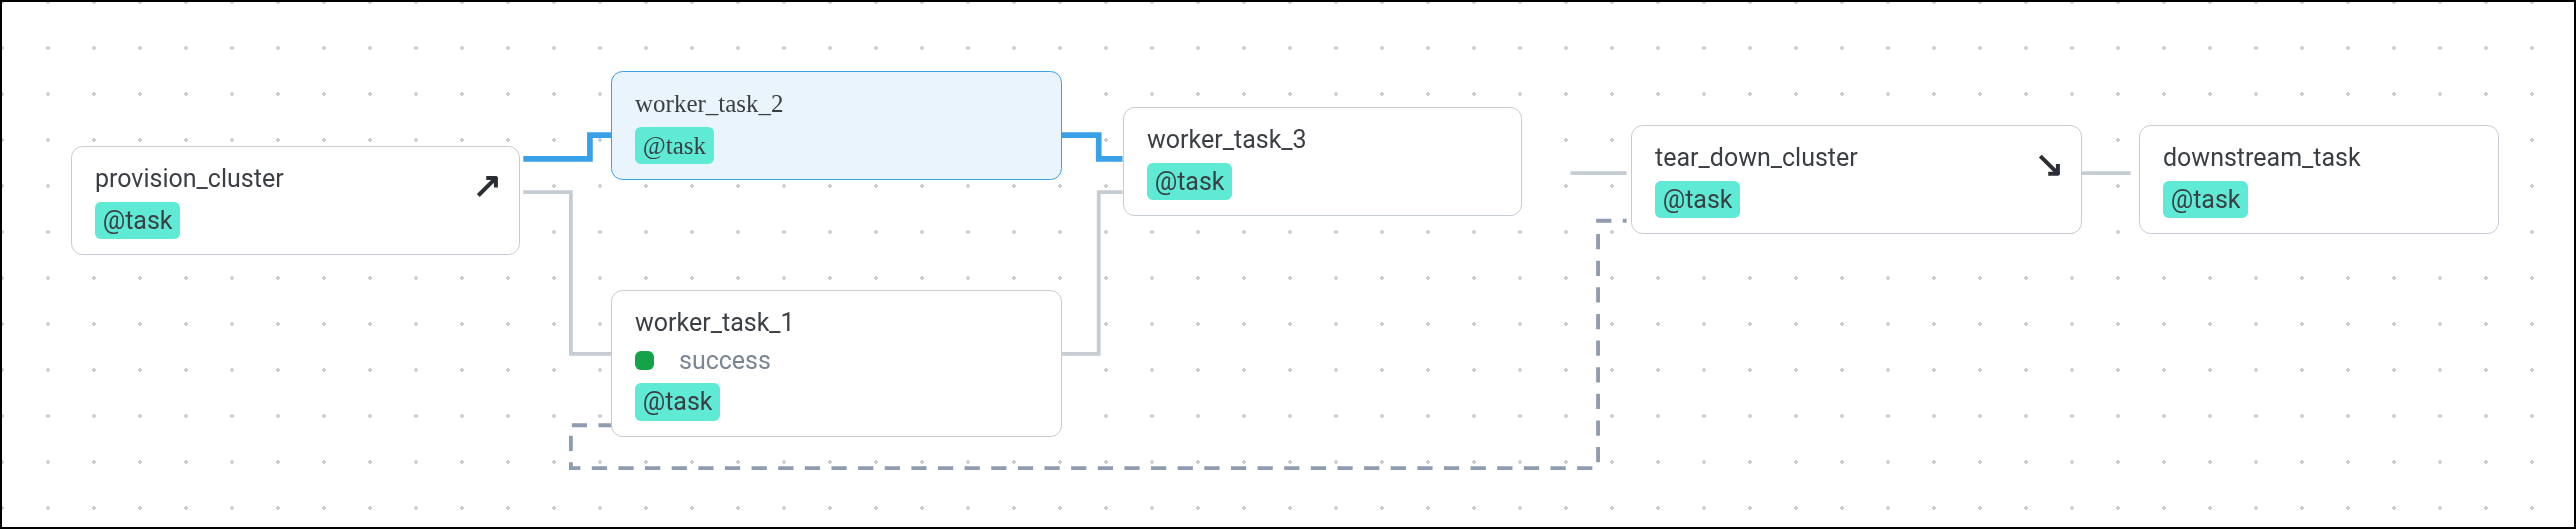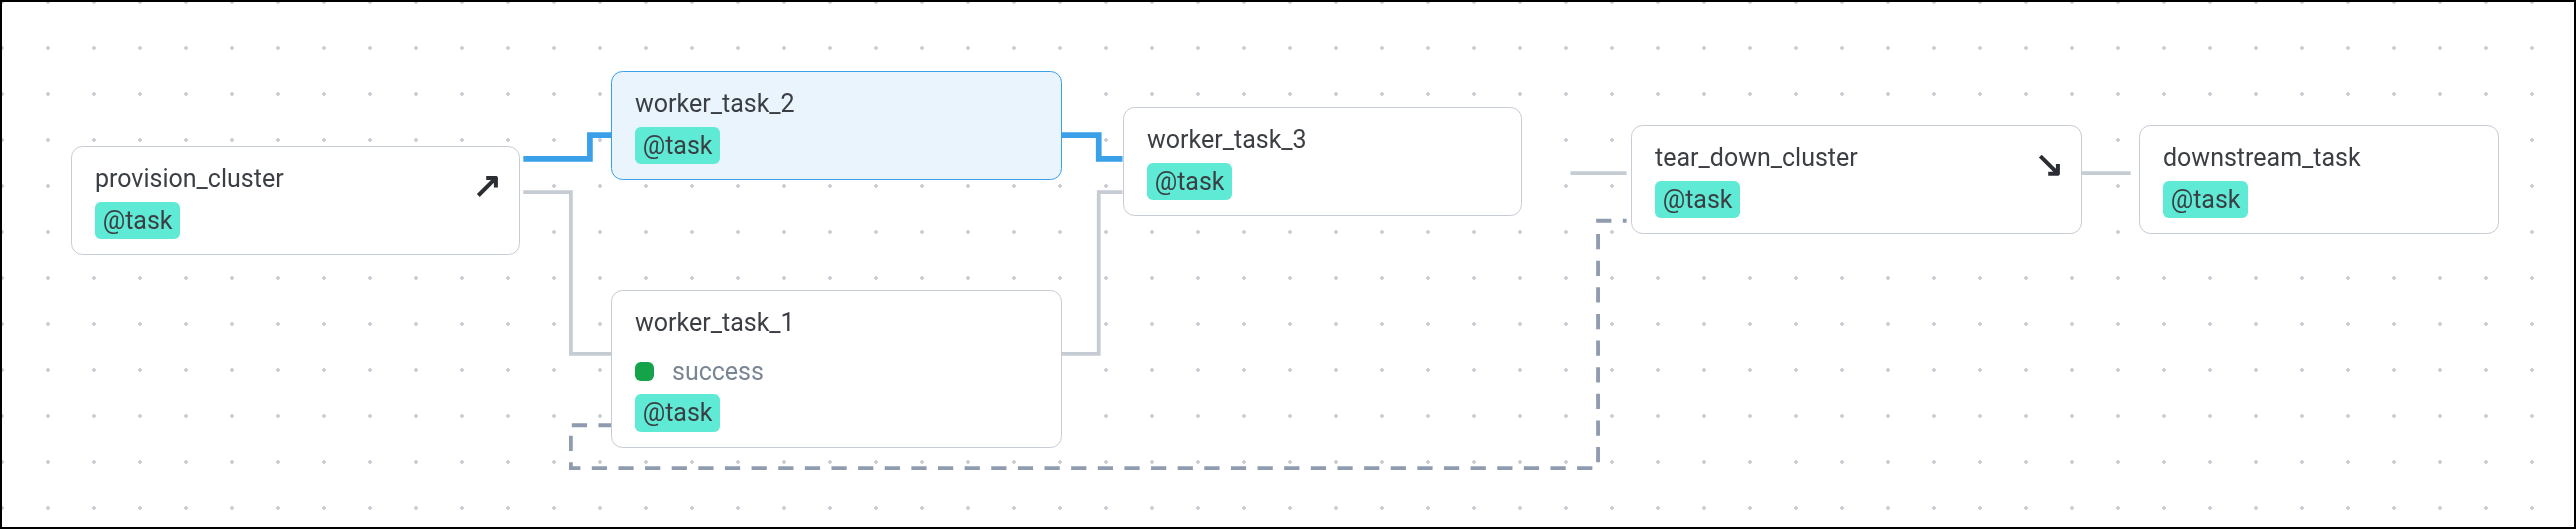--- a/index.html
+++ b/index.html
@@ -2,25 +2,25 @@
 <html><head>
 <meta charset="utf-8">
 <style>
   html,body{margin:0;padding:0;width:2576px;height:529px;font-family:-apple-system,BlinkMacSystemFont,"Segoe UI",Roboto,Helvetica,Arial,sans-serif;font-size:25px;color:#3b3f44;}
   .frame{box-sizing:border-box;width:2576px;height:529px;border:2.9px solid #000;position:relative;overflow:hidden;background:#fff;}
   .dotgrid{position:absolute;inset:0;background-image:radial-gradient(circle,#c9cfd6 1.9px,transparent 1.9px);background-size:46px 46px;background-position:23px 23px;}
   svg.edges{position:absolute;inset:0;width:100%;height:100%;pointer-events:none;}
   .node{position:absolute;box-sizing:border-box;border:1.9px solid #c6ccd4;border-radius:11.5px;background:#fff;padding:13.4px 23px 15.3px;line-height:1.5;}
   .node .title{color:#3b3f44;white-space:nowrap;}
   .badge{display:inline-block;background:#5eead4;color:#3b3f44;border-radius:5.8px;padding:0 7.7px;margin-top:3.8px;}
-  .status-row{display:flex;align-items:center;gap:18px;margin-top:11px;}
+  .status-row{display:flex;align-items:center;gap:25px;margin-top:0;}
   .status-dot{width:19px;height:19px;border-radius:5.8px;}
   .status-label{color:#7a8694;}
   .arrow{position:absolute;font-size:35px;color:#2a2e33;font-weight:700;}
-  .selected{border-color:#3aa0e8;background:#e9f4fc;}
+  .selected{border-color:#3aa0e8;background:#e9f4fc;font-family:Liberation Serif, serif;}
 </style>
 </head>
 <body>
 
 <div class="frame">
   <div class="dotgrid"></div>
 
   <svg class="edges" viewBox="0 0 2688 552">
 
     <path d="M540 165 L610 165 L610 140 L635 140" stroke="#3aa0e8" stroke-width="6" fill="none"></path>

